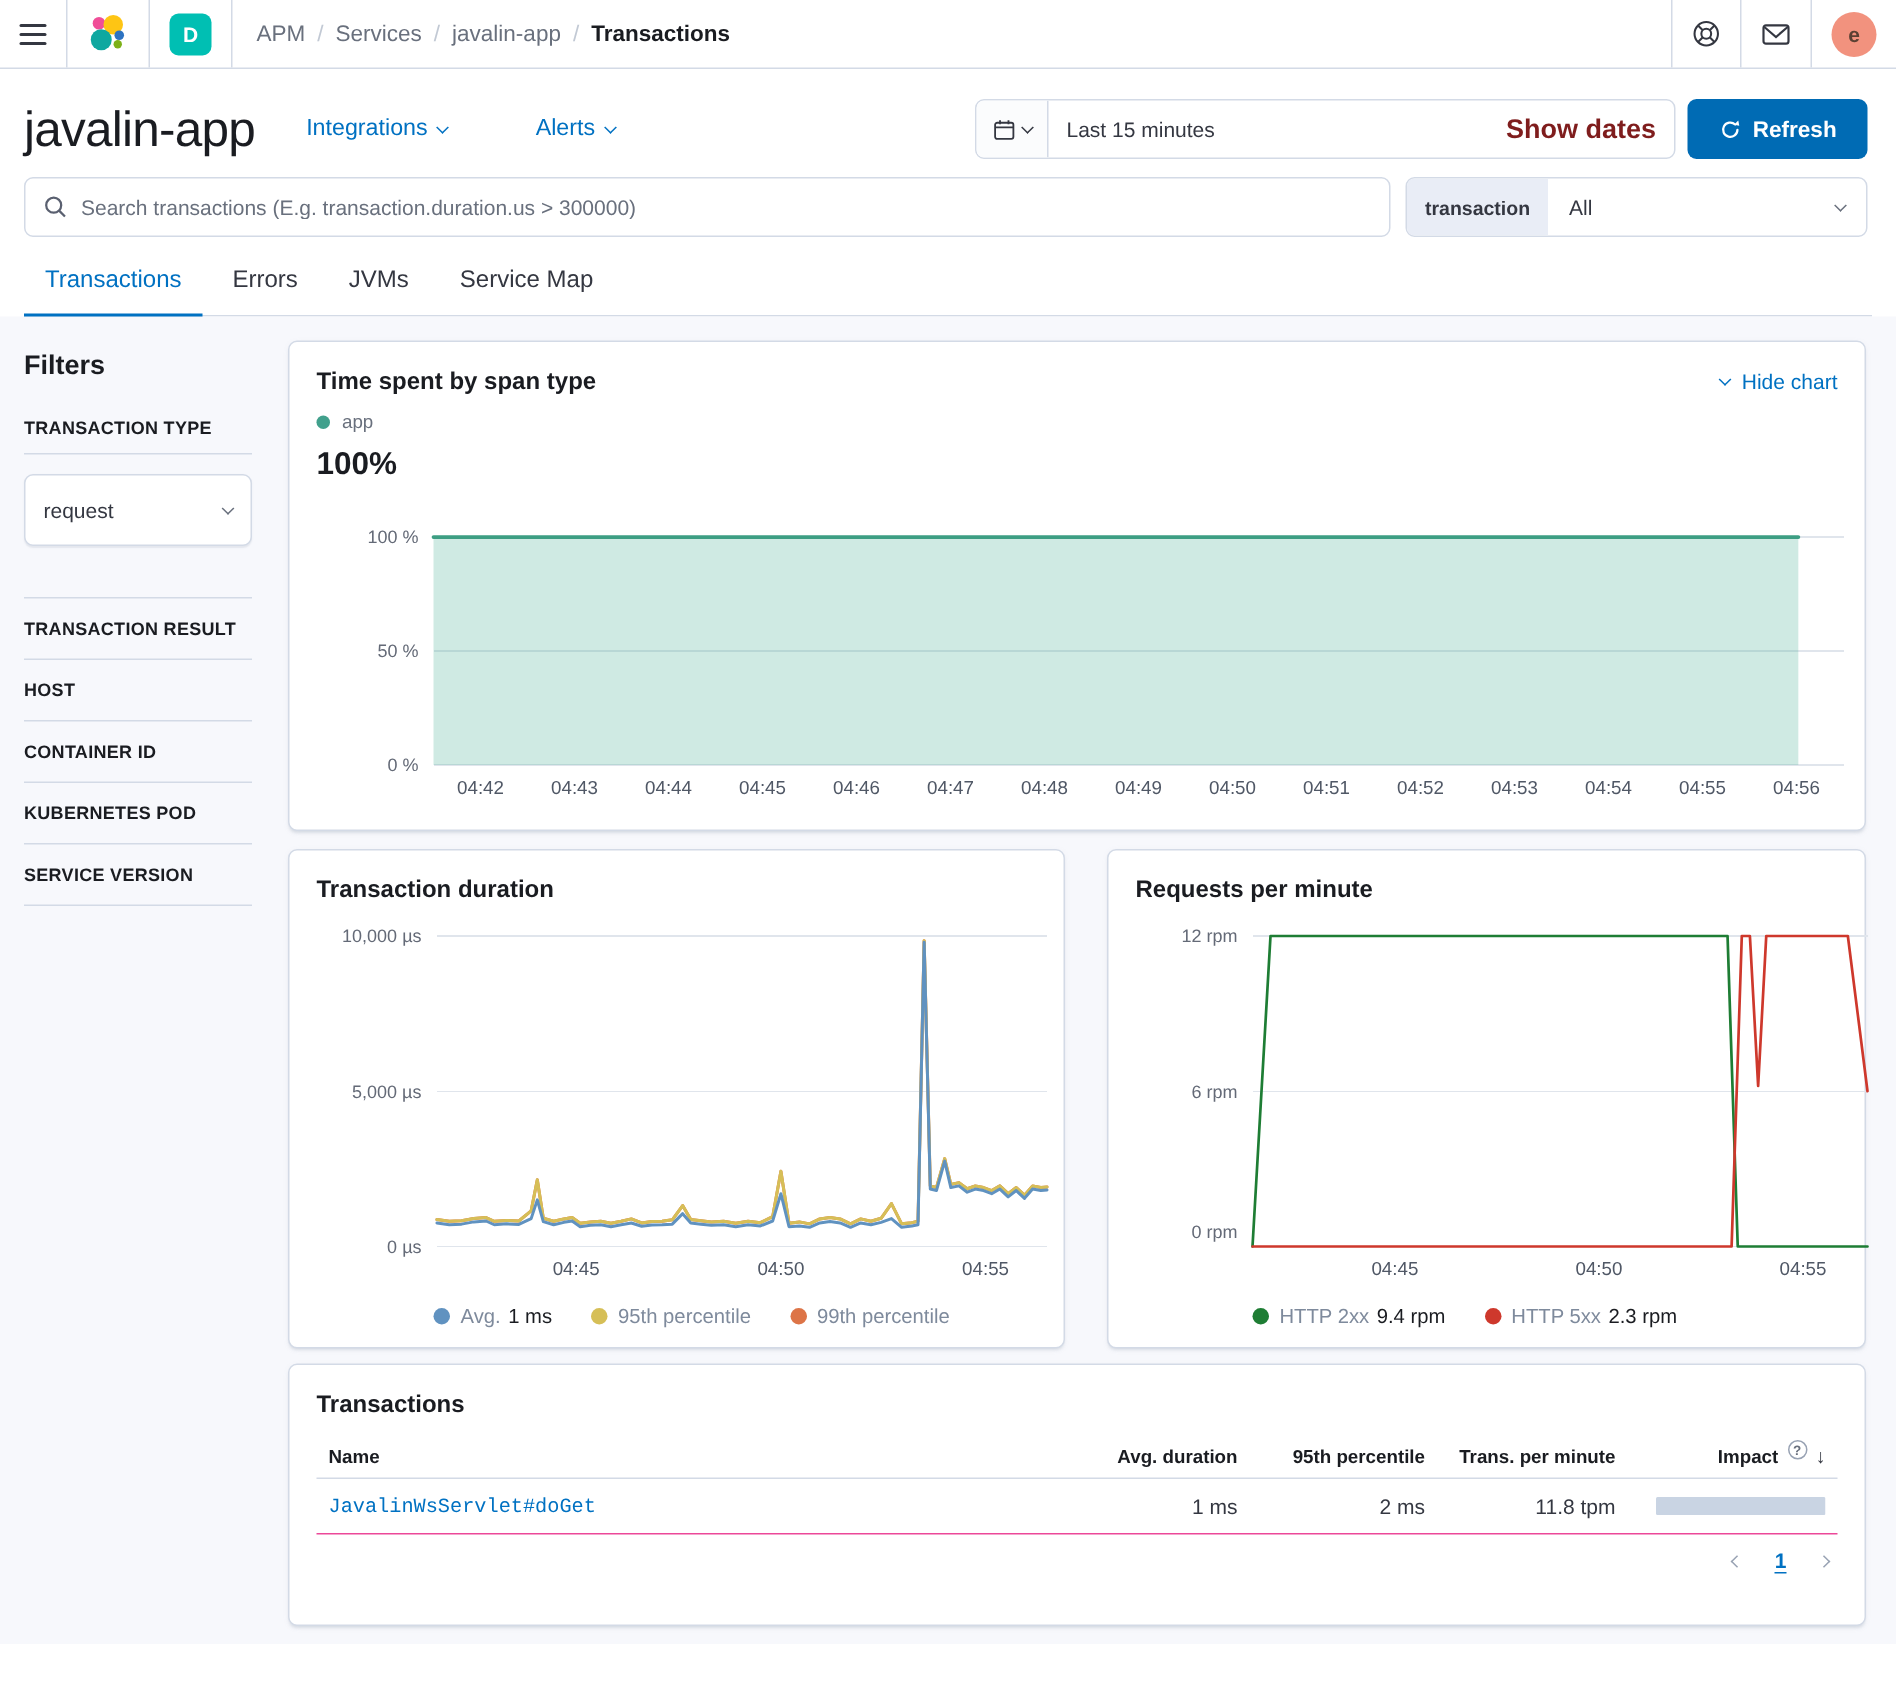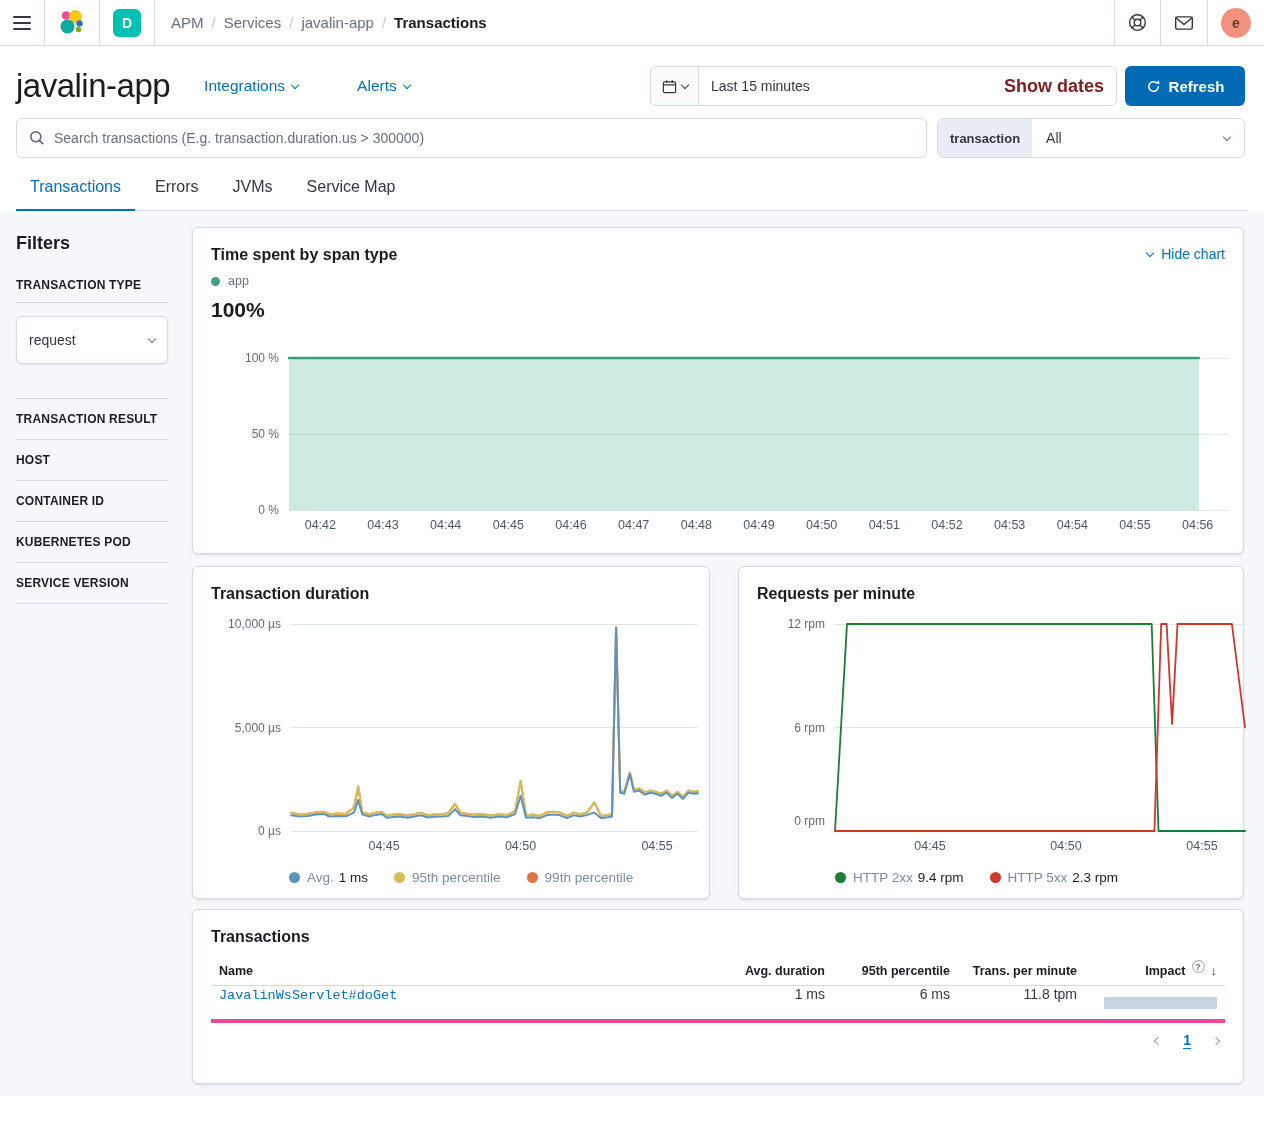--- a/index.html
+++ b/index.html
@@ -81,21 +81,21 @@
   .xtick{position:absolute;top:calc(100% + 8px);transform:translateX(-50%);font-size:12.5px;color:#505866}
   .chart-legend{position:absolute;left:96px;bottom:13px;display:flex;gap:26px;align-items:center;font-size:13.5px}
   .chart-legend .lbl{color:#7E8A9C;margin-left:7px}
   .chart-legend .val{color:#1A1C21;margin-left:5px}
   .li{display:flex;align-items:center}
   .chart-legend .legend-dot{width:11px;height:11px}
   
   .card-table{height:175px;padding:18px}
   .thead{display:flex;align-items:center;height:30px;margin-top:10px;border-bottom:1px solid #D3DAE6;
     font-size:12.5px;font-weight:700;color:#1A1C21}
-  .trow{display:flex;height:37px;border-bottom:4px solid #ec4899;font-size:14px}
+  .trow{display:flex;align-items:center;height:37px;border-bottom:1px solid #ec4899;font-size:14px}
   .c-name{flex:1;padding-left:8px}
   .c-avg{width:120px;text-align:right}
   .c-p95{width:125px;text-align:right}
   .c-tpm{width:127px;text-align:right}
   .c-imp{width:148px;text-align:right;display:flex;align-items:center;justify-content:flex-end;gap:6px;padding-right:8px}
   .tx-link{font-family:"Liberation Mono","DejaVu Sans Mono",monospace;color:#0071C2;font-size:13.5px;cursor:pointer}
   .impact-track{width:113px;height:12px;background:#E9EDF6;border-radius:1px;overflow:hidden}
   .impact-bar{height:100%;background:#C9D4E3}
   .qmark{width:13px;height:13px;border:1px solid #98A2B3;border-radius:50%;color:#69707D;font-size:9px;
     display:inline-flex;align-items:center;justify-content:center;position:relative;top:-4px}
@@ -364,21 +364,21 @@
         <span class="c-tpm">Trans. per minute</span>
         <span class="c-imp">
           <span>Impact</span>
           <span class="qmark">?</span>
           <span class="sort-arrow">↓</span>
         </span>
       </div>
       <div class="trow">
         <span class="c-name"><span class="tx-link">JavalinWsServlet#doGet</span></span>
         <span class="c-avg">1 ms</span>
-        <span class="c-p95">6 ms</span>
+        <span class="c-p95">2 ms</span>
         <span class="c-tpm">11.8 tpm</span>
         <span class="c-imp">
           <span class="impact-track">
             <span class="impact-bar" style="display: block; width: 100%;"></span>
           </span>
         </span>
       </div>
       <div class="pagination">
         <span class="chev left pg-chev"></span>
         <span class="page-num">1</span>

